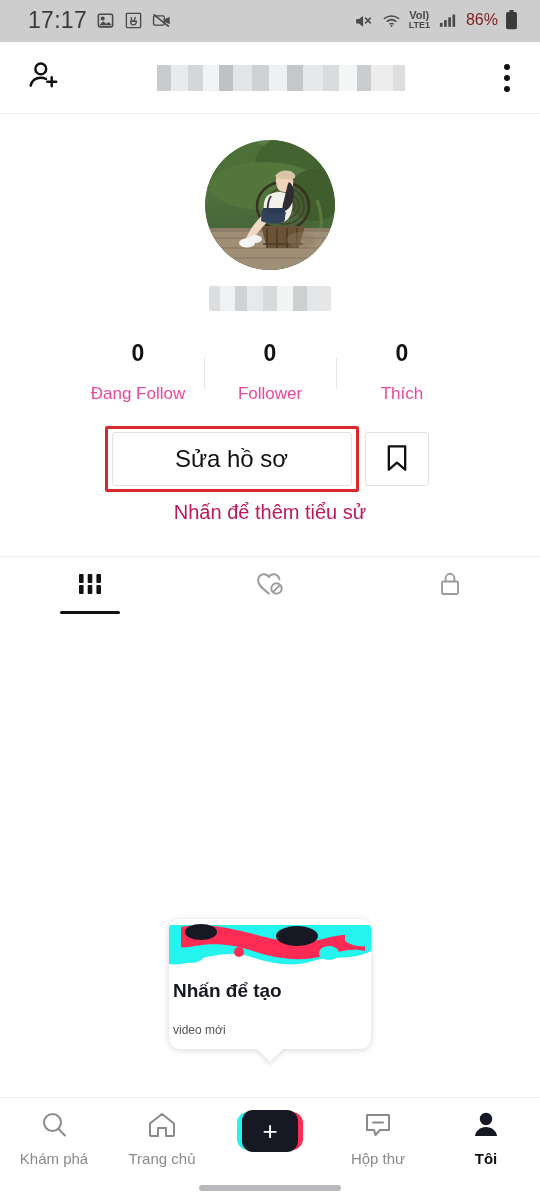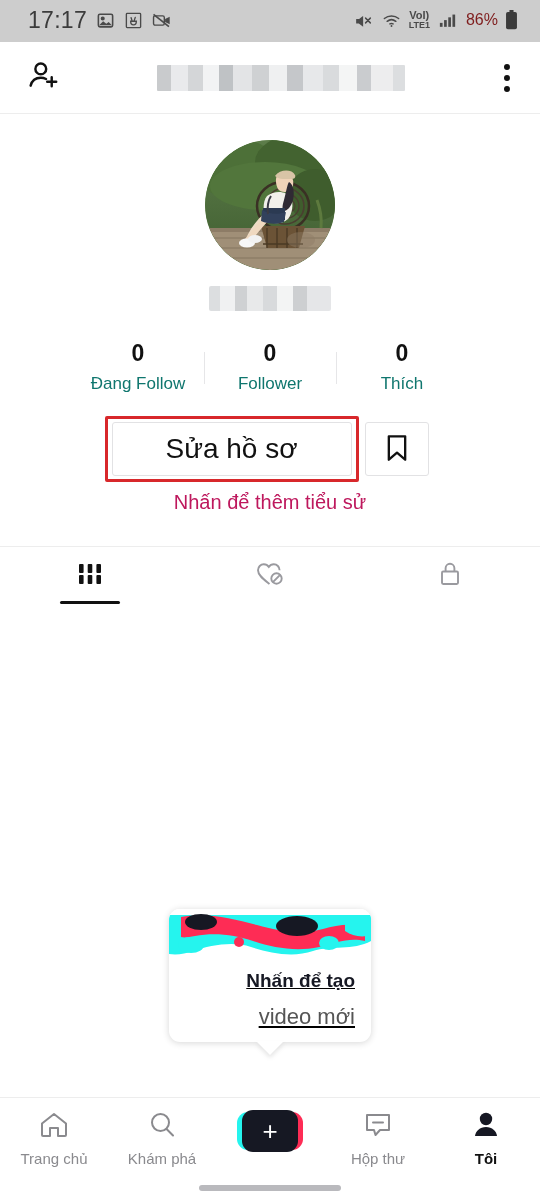--- a/index.html
+++ b/index.html
@@ -54,29 +54,29 @@
       repeating-linear-gradient(90deg,
         #dcdee0 0 11px, #f0f1f2 11px 26px, #cfd1d3 26px 38px, #e8e9ea 38px 54px,
         #d8dadc 54px 68px, #f3f4f4 68px 84px, #cdcfd1 84px 98px, #e5e6e8 98px 122px);
     filter: blur(0.5px);
   }
 
   
   .stats { margin-top: 30px; display: flex; align-items: center; }
   .stat { width: 131px; text-align: center; }
   .stat-num { font-size: 23px; font-weight: 700; color: #111; line-height: 1.05; }
-  .stat-lab { font-size: 17px; color: #0f766e; margin-top: 9px; }
+  .stat-lab { font-size: 17px; color: #ec4899; margin-top: 19px; }
   .stat-div { width: 1px; height: 32px; background: #e6e6e8; }
 
   
   .actions { margin-top: 28px; display: flex; align-items: center; gap: 13px; position: relative; }
   .btn-edit {
     width: 240px; height: 54px; border: 1px solid #e2e2e4; border-radius: 3px;
     background: #fff; display: flex; align-items: center; justify-content: center;
-    font-size: 28px; color: #111; font-weight: 400;
+    font-size: 24px; color: #111; font-weight: 400;
   }
   .highlight {
     position: absolute; left: -7px; top: -6px; width: 254px; height: 66px;
     border: 3px solid #d8282b; border-radius: 2px; pointer-events: none;
   }
   .btn-save {
     width: 64px; height: 54px; border: 1px solid #e2e2e4; border-radius: 3px;
     background: #fff; display: flex; align-items: center; justify-content: center;
   }
   .bio { margin-top: 15px; font-size: 20px; color: #be185d; }
@@ -90,23 +90,23 @@
   .tab-underline { position: absolute; bottom: 0; width: 60px; height: 3px; background: #111; border-radius: 2px; }
 
   
   .content { position: relative; height: 400px; background: #fff; }
   .create-card {
     position: absolute; left: 50%; transform: translateX(-50%); top: 305px;
     width: 202px; border-radius: 11px; background: #fff; overflow: visible;
     box-shadow: 0 1px 7px rgba(0,0,0,.16);
   }
   .card-art { height: 52px; overflow: hidden; border-radius: 11px 11px 0 0; background: #fff; }
-  .card-txt { padding: 9px 16px 12px; text-align: right; text-decoration: underline; }
+  .card-txt { padding: 9px 4px 12px; text-align: left; }
   .card-t1 { font-size: 19px; font-weight: 700; color: #161823; }
-  .card-t2 { font-size: 22px; color: #555; margin-top: 12px; }
+  .card-t2 { font-size: 12px; color: #555; margin-top: 21px; }
   .card-arrow {
     position: absolute; left: 50%; bottom: -13px; transform: translateX(-50%);
     width: 0; height: 0; border-left: 14px solid transparent; border-right: 14px solid transparent;
     border-top: 14px solid #fff; filter: drop-shadow(0 3px 2px rgba(0,0,0,.10));
   }
 
   
   .bottomnav {
     position: absolute; bottom: 0; left: 0; width: 540px; height: 103px;
     background: #fff; border-top: 1px solid #ededed;
@@ -350,34 +350,34 @@
         <div class="card-t1">Nhấn để tạo</div>
         <div class="card-t2">video mới</div>
       </div>
       <div class="card-arrow"></div>
     </div>
   </div>
 
   <div class="bottomnav">
     <div class="nav-item">
       <span>
-        <svg width="32" height="30" viewBox="0 0 32 30" fill="none" stroke="#8a8a8e" stroke-width="2" stroke-linejoin="round">
-          <path d="M4 13.5L16 4l12 9.5V25a1 1 0 01-1 1h-7v-8h-8v8H5a1 1 0 01-1-1z"></path>
-        </svg>
-      </span>
-      <span class="nav-lab">Trang chủ</span>
-    </div>
-    <div class="nav-item">
-      <span>
         <svg width="32" height="30" viewBox="0 0 32 30" fill="none" stroke="#8a8a8e" stroke-width="2" stroke-linecap="round">
           <circle cx="14.5" cy="12.5" r="8.5"></circle>
           <path d="M20.8 19.2L27 25.5"></path>
         </svg>
       </span>
       <span class="nav-lab">Khám phá</span>
+    </div>
+    <div class="nav-item">
+      <span>
+        <svg width="32" height="30" viewBox="0 0 32 30" fill="none" stroke="#8a8a8e" stroke-width="2" stroke-linejoin="round">
+          <path d="M4 13.5L16 4l12 9.5V25a1 1 0 01-1 1h-7v-8h-8v8H5a1 1 0 01-1-1z"></path>
+        </svg>
+      </span>
+      <span class="nav-lab">Trang chủ</span>
     </div>
     <div class="nav-item">
       <div class="create-btn">
         <span class="cb-cyan"></span>
         <span class="cb-pink"></span>
         <span class="cb-black"></span>
         <span class="cb-plus">+</span>
       </div>
       <span class="nav-lab"></span>
     </div>

